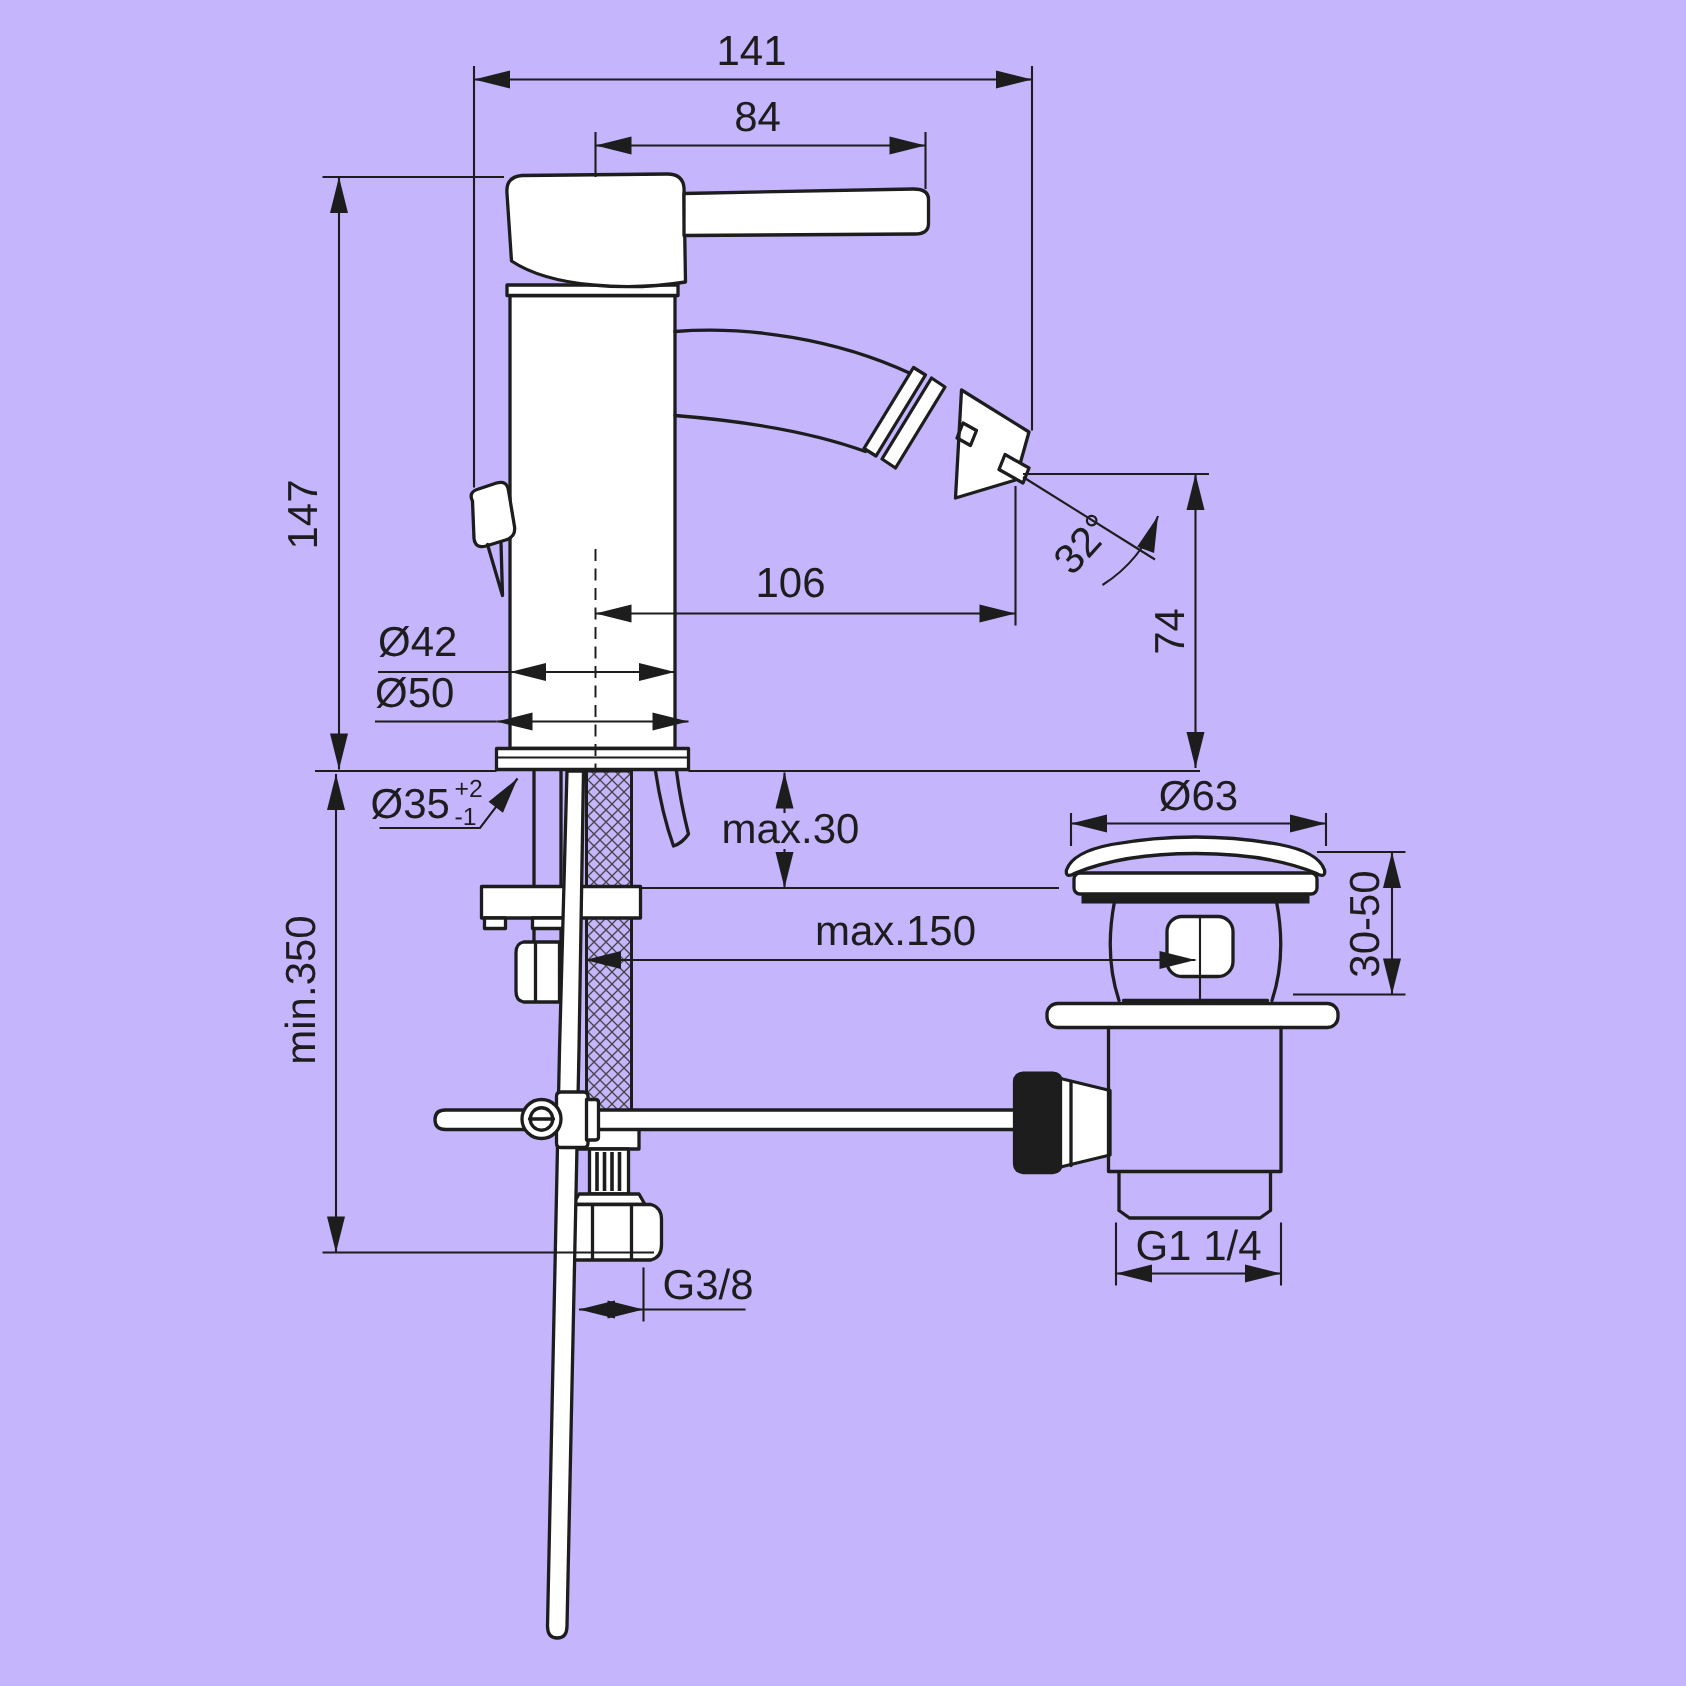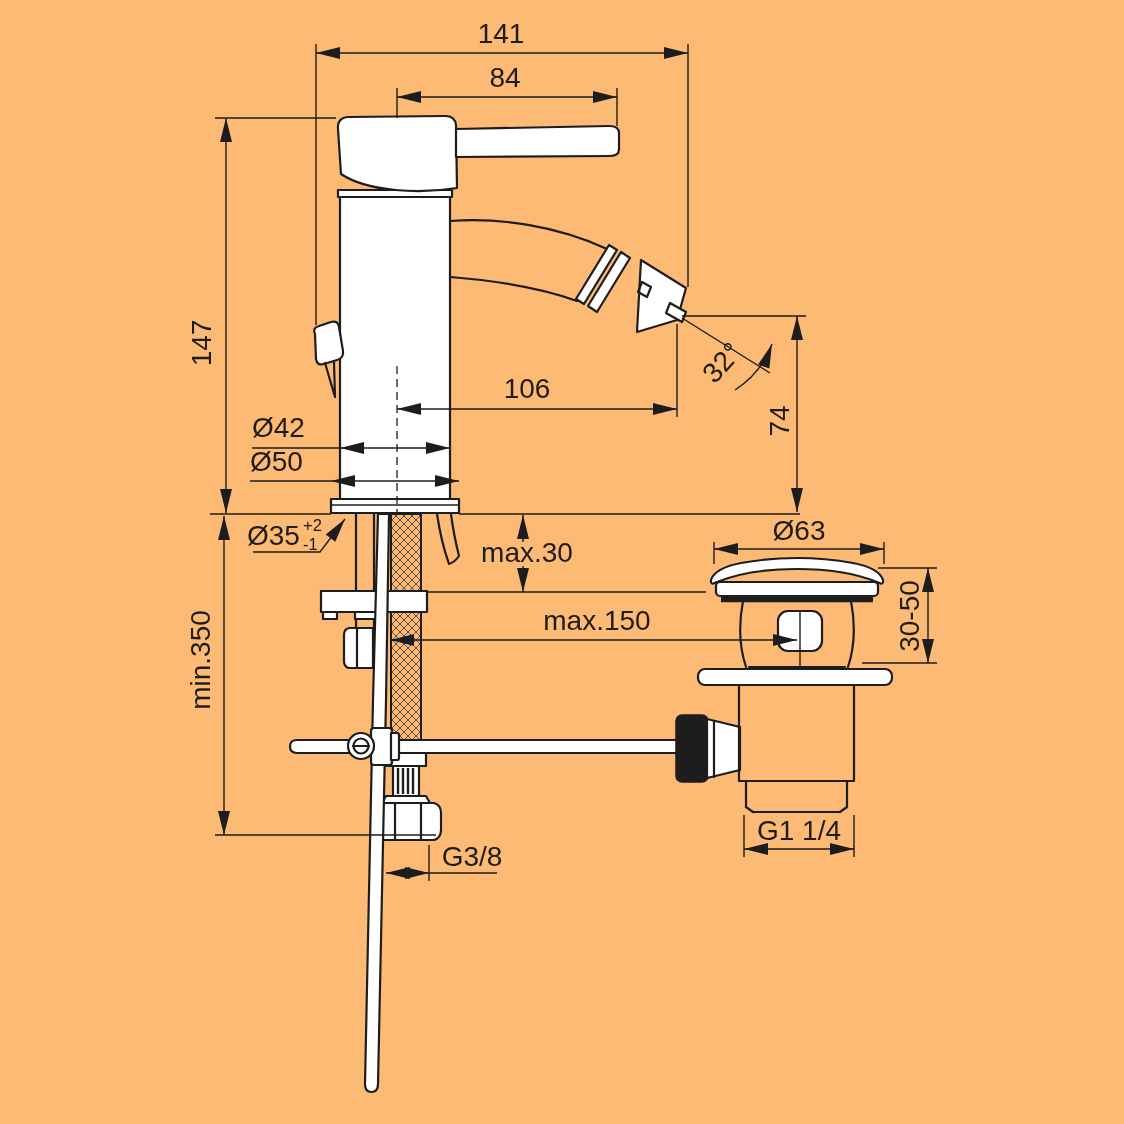--- a/index.html
+++ b/index.html
@@ -1,16 +1,16 @@
 <!DOCTYPE html>
 <html><head>
 <meta charset="utf-8">
 <style>
   html,body{margin:0;padding:0;background:#fff;}
-  .canvas{width:1124px;height:1124px;background:#fdba74;position:relative;overflow:hidden;}
+  .canvas{width:1124px;height:1124px;background:#c4b5fd;position:relative;overflow:hidden;}
   svg{display:block;}
   .ol  {fill:none;stroke:#1d1d1d;stroke-width:2.2;stroke-linejoin:round;stroke-linecap:round;}
   .olf {fill:#ffffff;stroke:#1d1d1d;stroke-width:2.2;stroke-linejoin:round;}
   .thin{fill:none;stroke:#1d1d1d;stroke-width:1.4;}
   .dima{fill:none;stroke:#1d1d1d;stroke-width:1.4;marker-start:url(#arw);marker-end:url(#arw);}
   .dime{fill:none;stroke:#1d1d1d;stroke-width:1.4;marker-end:url(#arw);}
   .dims{fill:none;stroke:#1d1d1d;stroke-width:1.4;marker-start:url(#arw);}
   .dash{fill:none;stroke:#1d1d1d;stroke-width:1.3;stroke-dasharray:8 5;}
   .blk {fill:#1d1d1d;stroke:#1d1d1d;stroke-width:1.5;}
   .band{fill:none;stroke:#1d1d1d;stroke-width:6.5;}

